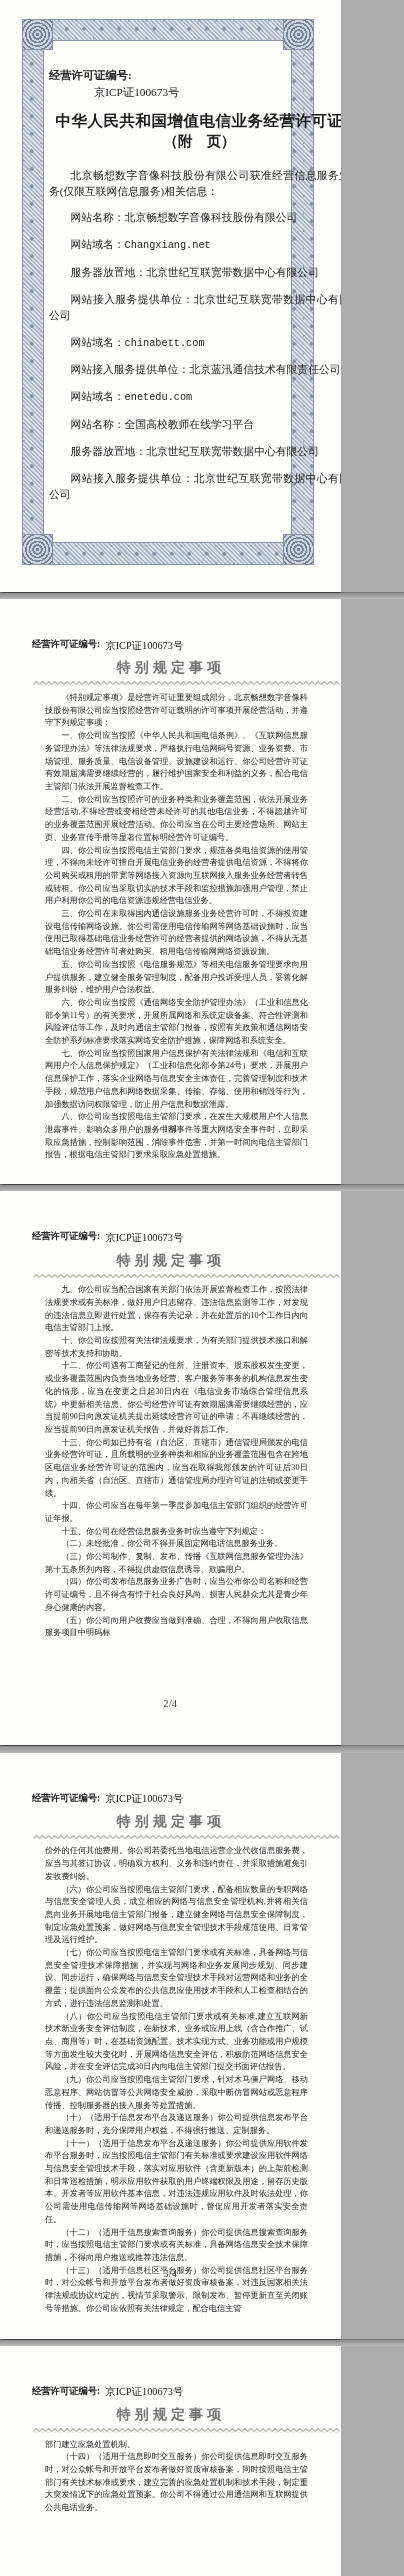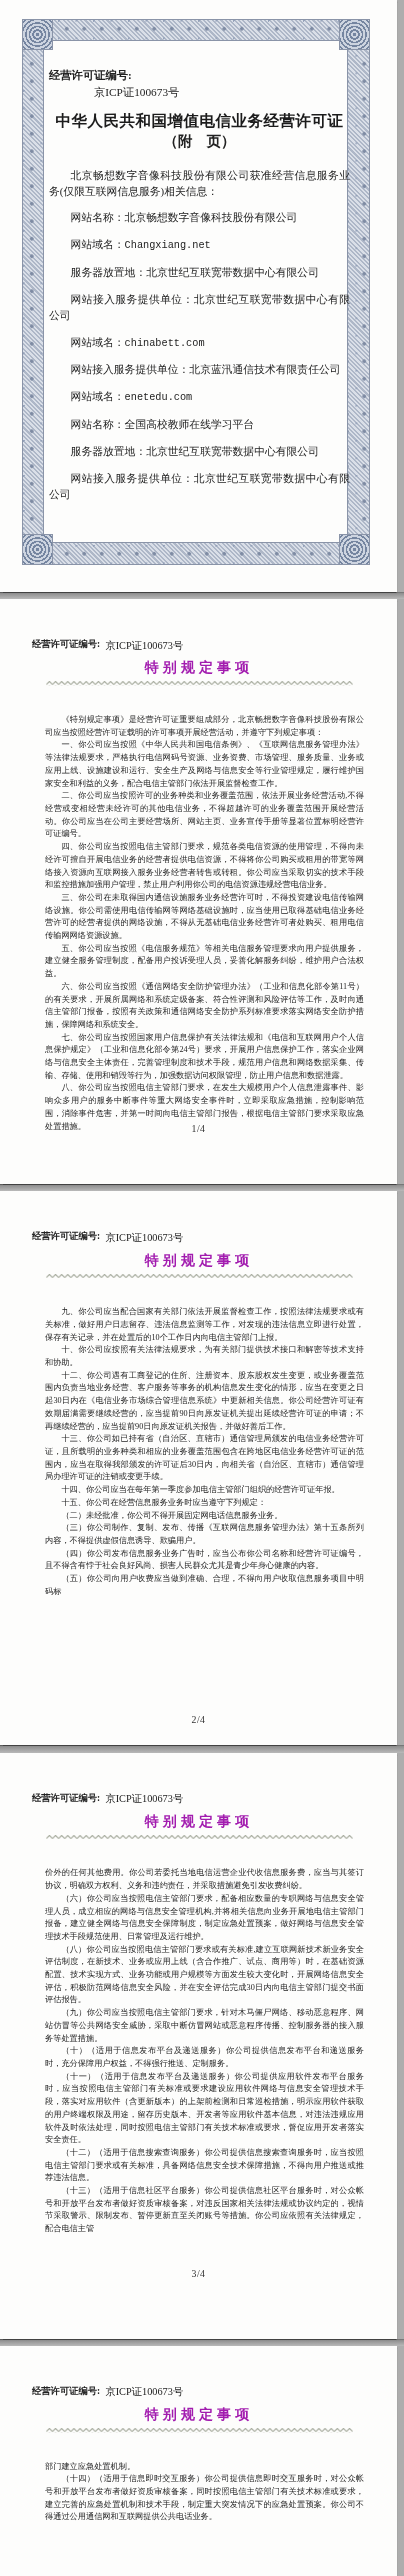--- a/index.html
+++ b/index.html
@@ -5,21 +5,21 @@
   html,body{margin:0;padding:0;}
   body{
     width:405px;
     background:#adadad;
     font-family:"Liberation Serif","DejaVu Serif",serif;
     color:#222;
   }
   .doc{width:405px;}
   .page{
     position:relative;
-    width:397px;
+    width:341px;
     background:#fdfdfc;
     overflow:hidden;
     box-shadow:0 0.5px 1px rgba(0,0,0,.45);
   }
   .gap{
     height:6.2px;
     background:linear-gradient(#8d8d8d,#b9b9b9);
     border-top:0.5px solid #787878;
   }
 
@@ -61,36 +61,36 @@
   .cert-intro{margin-top:17.5px; text-indent:2em; text-align:justify;}
   .entry{margin-top:7.2px; text-indent:2em; text-align:justify;}
   .entry .latin{font-family:"Liberation Mono","DejaVu Sans Mono",monospace; font-size:.95em;}
 
   
   .page-prov .phead{padding:38px 31px 0 32px;}
   .prov-license-label{font-weight:bold; font-size:9.3px;}
   .prov-license-number{font-size:10.3px; margin-left:5.2px; position:relative; top:1.5px;}
   .prov-title{
     text-align:center; font-size:14px; font-weight:bold;
-    letter-spacing:4.1px; margin-top:8.2px; color:#a21caf;
+    letter-spacing:4.1px; margin-top:8.2px; color:#737373;
   }
   .zigzag{display:block; margin:4.1px auto 0; width:309px; height:4.6px;}
   .prov-body{
-    margin-top:28px; padding:0 33px 0 45px;
+    margin-top:6px; padding:0 33px 0 45px;
     font-size:8.2px; line-height:12.7px; text-align:justify;
     color:#242424;
   }
   .prov-body p{margin:0; text-indent:2em;}
   .prov-body p.cont{text-indent:0;}
   .page-footer{
     position:absolute; left:0; right:0; text-align:center;
     font-size:9.8px; color:#333; letter-spacing:0.5px;
   }
   .page2{height:585px;} .page2 .page-footer{bottom:50px;}
-  .page3{height:554px;} .page3 .page-footer{bottom:20px;}
+  .page3{height:554px;} .page3 .page-footer{bottom:36px;}
   .page4{height:586px;} .page4 .page-footer{bottom:60px;}
   .page5{height:531px;}
 </style>
 </head>
 <body>
 
 <div class="doc">
 
   <section class="page page-cert">
     <div class="frame">
@@ -144,21 +144,21 @@
             <pattern id="zz" width="12" height="9" patternUnits="userSpaceOnUse">
           <path d="M0 7 L6 1 L12 7" fill="none" stroke="#a6ab9d" stroke-width="2.4"></path>
         </pattern>
           </defs>
         <rect width="600" height="9" fill="url(#zz)"></rect>
       </svg>
     </div>
     <div class="prov-body">
 
     <p>《特别规定事项》是经营许可证重要组成部分，北京畅想数字音像科技股份有限公司应当按照经营许可证载明的许可事项开展经营活动，并遵守下列规定事项：</p>
-        <p>一、你公司应当按照《中华人民共和国电信条例》、《互联网信息服务管理办法》等法律法规要求，严格执行电信网码号资源、业务资费、市场管理、服务质量、业务或应用上线、设施建设和运行、安全生产及网络与信息安全等行业管理规定，履行维护国家安全和利益的义务，配合电信主管部门依法开展监督检查工作。</p>
+        <p>一、你公司应当按照《中华人民共和国电信条例》、《互联网信息服务管理办法》等法律法规要求，严格执行电信网码号资源、业务资费、市场管理、服务质量、电信设备管理、设施建设和运行、你公司经营许可证有效期届满需要继续经营的，履行维护国家安全和利益的义务，配合电信主管部门依法开展监督检查工作。</p>
         <p>二、你公司应当按照许可的业务种类和业务覆盖范围，依法开展业务经营活动,不得经营或变相经营未经许可的其他电信业务，不得超越许可的业务覆盖范围开展经营活动。你公司应当在公司主要经营场所、网站主页、业务宣传手册等显著位置标明经营许可证编号。</p>
         <p>四、你公司应当按照电信主管部门要求，规范各类电信资源的使用管理，不得向未经许可擅自开展电信业务的经营者提供电信资源，不得将你公司购买或租用的带宽等网络接入资源向互联网接入服务业务经营者转售或转租。你公司应当采取切实的技术手段和监控措施加强用户管理，禁止用户利用你公司的电信资源违规经营电信业务。</p>
         <p>三、你公司在未取得国内通信设施服务业务经营许可时，不得投资建设电信传输网络设施。你公司需使用电信传输网等网络基础设施时，应当使用已取得基础电信业务经营许可的经营者提供的网络设施，不得从无基础电信业务经营许可者处购买、租用电信传输网网络资源设施。</p>
         <p>五、你公司应当按照《电信服务规范》等相关电信服务管理要求向用户提供服务，建立健全服务管理制度，配备用户投诉受理人员，妥善化解服务纠纷，维护用户合法权益。</p>
         <p>六、你公司应当按照《通信网络安全防护管理办法》（工业和信息化部令第11号）的有关要求，开展所属网络和系统定级备案、符合性评测和风险评估等工作，及时向通信主管部门报备，按照有关政策和通信网络安全防护系列标准要求落实网络安全防护措施，保障网络和系统安全。</p>
         <p>七、你公司应当按照国家用户信息保护有关法律法规和《电信和互联网用户个人信息保护规定》（工业和信息化部令第24号）要求，开展用户信息保护工作，落实企业网络与信息安全主体责任，完善管理制度和技术手段，规范用户信息和网络数据采集、传输、存储、使用和销毁等行为，加强数据访问权限管理，防止用户信息和数据泄露。</p>
         <p>八、你公司应当按照电信主管部门要求，在发生大规模用户个人信息泄露事件、影响众多用户的服务中断事件等重大网络安全事件时，立即采取应急措施，控制影响范围，消除事件危害，并第一时间向电信主管部门报告，根据电信主管部门要求采取应急处置措施。</p>
       </div>
     <div class="page-footer">1/4</div>
   </section>
@@ -196,24 +196,25 @@
       <span class="prov-license-label">经营许可证编号:</span><span class="prov-license-number">京ICP证100673号</span>
       <div class="prov-title">特别规定事项</div>
       <svg class="zigzag" width="309" height="4.6" viewBox="0 0 600 9">
           <rect width="600" height="9" fill="url(#zz)"></rect>
         </svg>
     </div>
     <div class="prov-body">
 
     <p class="cont">价外的任何其他费用。你公司若委托当地电信运营企业代收信息服务费，应当与其签订协议，明确双方权利、义务和违约责任，并采取措施避免引发收费纠纷。</p>
         <p>（六）你公司应当按照电信主管部门要求，配备相应数量的专职网络与信息安全管理人员，成立相应的网络与信息安全管理机构,并将相关信息向业务开展地电信主管部门报备，建立健全网络与信息安全保障制度，制定应急处置预案，做好网络与信息安全管理技术手段规范使用、日常管理及运行维护。</p>
+        <p>（七）你公司应当按照电信主管部门要求或有关标准，具备网络与信息安全管理技术保障措施，并实现与网络和业务发展同步规划、同步建设、同步运行，确保网络与信息安全管理技术手段对运营网络和业务的全覆盖；提供面向公众发布的公共信息应使用技术手段和人工检查相结合的方式，进行违法信息监测和处置。</p>
         <p>（八）你公司应当按照电信主管部门要求或有关标准,建立互联网新技术新业务安全评估制度，在新技术、业务或应用上线（含合作推广、试点、商用等）时，在基础资源配置、技术实现方式、业务功能或用户规模等方面发生较大变化时，开展网络信息安全评估，积极防范网络信息安全风险，并在安全评估完成30日内向电信主管部门提交书面评估报告。</p>
         <p>（九）你公司应当按照电信主管部门要求，针对木马僵尸网络、移动恶意程序、网站仿冒等公共网络安全威胁，采取中断仿冒网站或恶意程序传播、控制服务器的接入服务等处置措施。</p>
         <p>（十）（适用于信息发布平台及递送服务）你公司提供信息发布平台和递送服务时，充分保障用户权益，不得强行推送、定制服务。</p>
-        <p>（十一）（适用于信息发布平台及递送服务）你公司提供应用软件发布平台服务时，应当按照电信主管部门有关标准或要求建设应用软件网络与信息安全管理技术手段，落实对应用软件（含更新版本）的上架前检测和日常巡检措施，明示应用软件获取的用户终端权限及用途，留存历史版本、开发者等应用软件基本信息，对违法违规应用软件及时依法处理，同时按照电信主管部门有关技术标准或要求，督促应用开发者落实安全责任。</p>
+        <p>（十一）（适用于信息发布平台及递送服务）你公司提供应用软件发布平台服务时，应当按照电信主管部门有关标准或要求建设应用软件网络与信息安全管理技术手段，落实对应用软件（含更新版本）的上架前检测和日常巡检措施，明示应用软件获取的用户终端权限及用途，留存历史版本、开发者等应用软件基本信息，对违法违规应用软件及时依法处理，你公司需使用电信传输网等网络基础设施时，督促应用开发者落实安全责任。</p>
         <p>（十二）（适用于信息搜索查询服务）你公司提供信息搜索查询服务时，应当按照电信主管部门要求或有关标准，具备网络信息安全技术保障措施，不得向用户推送或推荐违法信息。</p>
         <p>（十三）（适用于信息社区平台服务）你公司提供信息社区平台服务时，对公众帐号和开放平台发布者做好资质审核备案，对违反国家相关法律法规或协议约定的，视情节采取警示、限制发布、暂停更新直至关闭账号等措施。你公司应依照有关法律规定，配合电信主管</p>
       </div>
     <div class="page-footer">3/4</div>
   </section>
 
   <div class="gap"></div>
 
   <section class="page page-prov page5">
     <div class="phead">

